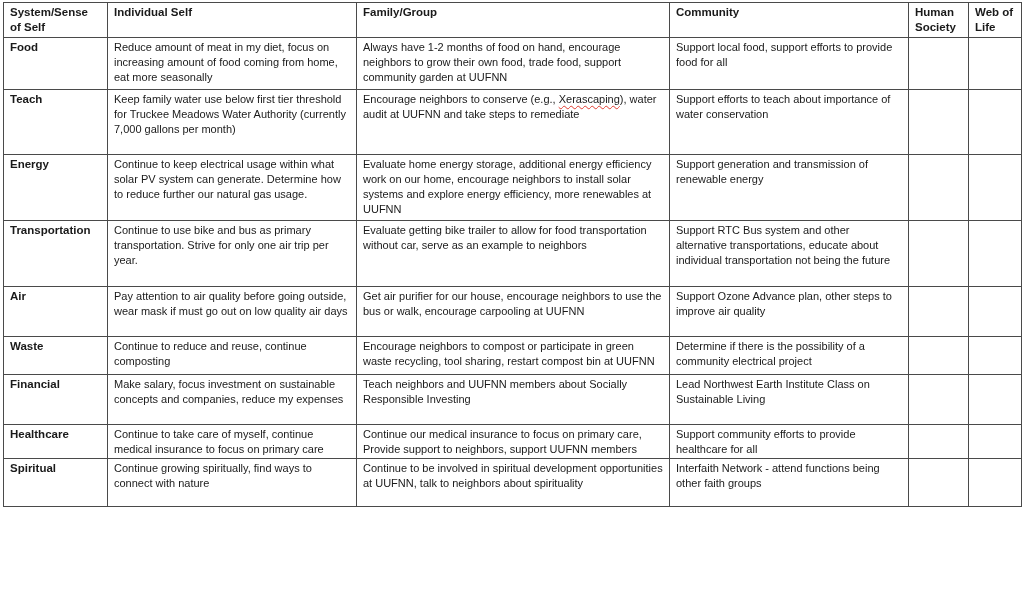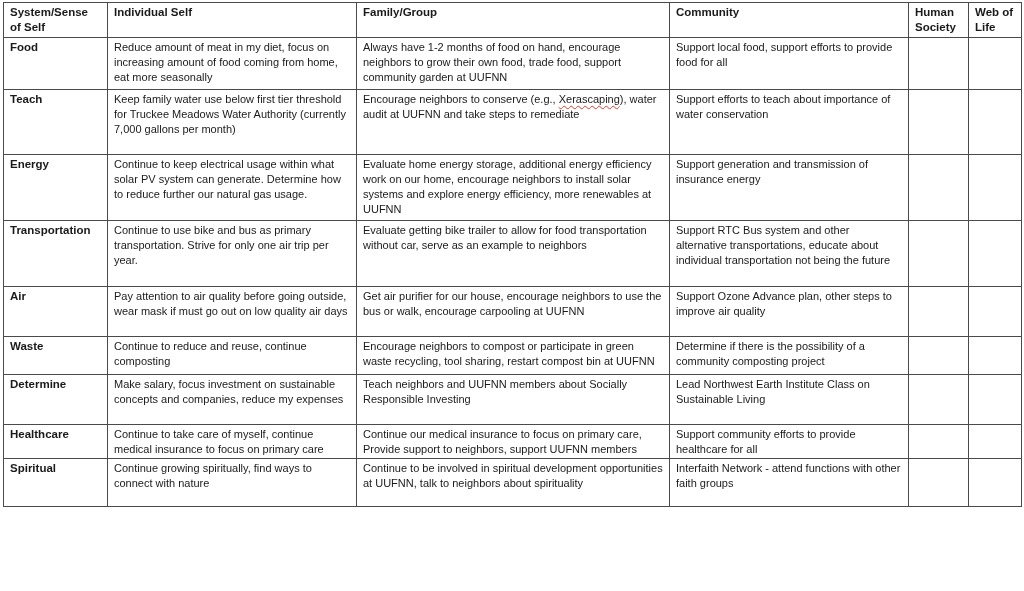--- a/index.html
+++ b/index.html
@@ -88,21 +88,21 @@
         <td>Keep family water use below first tier threshold for Truckee Meadows Water Authority (currently 7,000 gallons per month)</td>
         <td>Encourage neighbors to conserve (e.g., <span class="misspell">Xerascaping</span>), water audit at UUFNN and take steps to remediate</td>
         <td>Support efforts to teach about importance of water conservation</td>
         <td></td>
         <td></td>
       </tr>
       <tr style="height:66px">
         <th class="rowhead">Energy</th>
         <td>Continue to keep electrical usage within what solar PV system can generate.  Determine how to reduce further our natural gas usage.</td>
         <td>Evaluate home energy storage, additional energy efficiency work on our home, encourage neighbors to install solar systems and explore energy efficiency, more renewables at UUFNN</td>
-        <td>Support generation and transmission of insurance energy</td>
+        <td>Support generation and transmission of renewable energy</td>
         <td></td>
         <td></td>
       </tr>
       <tr style="height:66px">
         <th class="rowhead">Transportation</th>
         <td>Continue to use bike and bus as primary transportation.  Strive for only one air trip per year.</td>
         <td>Evaluate getting bike trailer to allow for food transportation without car, serve as an example to neighbors</td>
         <td>Support RTC Bus system and other alternative transportations, educate about individual transportation not being the future</td>
         <td></td>
         <td></td>
@@ -112,43 +112,43 @@
         <td>Pay attention to air quality before going outside, wear mask if must go out on low quality air days</td>
         <td>Get air purifier for our house, encourage neighbors to use the bus or walk, encourage carpooling at UUFNN</td>
         <td>Support Ozone Advance plan, other steps to improve air quality</td>
         <td></td>
         <td></td>
       </tr>
       <tr style="height:38px">
         <th class="rowhead">Waste</th>
         <td>Continue to reduce and reuse, continue composting</td>
         <td>Encourage neighbors to compost or participate in green waste recycling, tool sharing, restart compost bin at UUFNN</td>
-        <td>Determine if there is the possibility of a community composting project</td>
+        <td>Determine if there is the possibility of a community electrical project</td>
         <td></td>
         <td></td>
       </tr>
       <tr style="height:50px">
-        <th class="rowhead">Determine</th>
+        <th class="rowhead">Financial</th>
         <td>Make salary, focus investment on sustainable concepts and companies, reduce my expenses</td>
         <td>Teach neighbors and UUFNN members about Socially Responsible Investing</td>
         <td>Lead Northwest Earth Institute Class on Sustainable Living</td>
         <td></td>
         <td></td>
       </tr>
       <tr style="height:27px">
         <th class="rowhead">Healthcare</th>
         <td>Continue to take care of myself, continue medical insurance to focus on primary care</td>
         <td>Continue our medical insurance to focus on primary care, Provide support to neighbors, support UUFNN members</td>
         <td>Support community efforts to provide healthcare for all</td>
         <td></td>
         <td></td>
       </tr>
       <tr style="height:48px">
         <th class="rowhead">Spiritual</th>
         <td>Continue growing spiritually, find ways to connect with nature</td>
         <td>Continue to be involved in spiritual development opportunities at UUFNN, talk to neighbors about spirituality</td>
-        <td>Interfaith Network - attend functions with other faith groups</td>
+        <td>Interfaith Network - attend functions being other faith groups</td>
         <td></td>
         <td></td>
       </tr>
     </tbody>
   </table>
 </div>
 
 </body></html>

